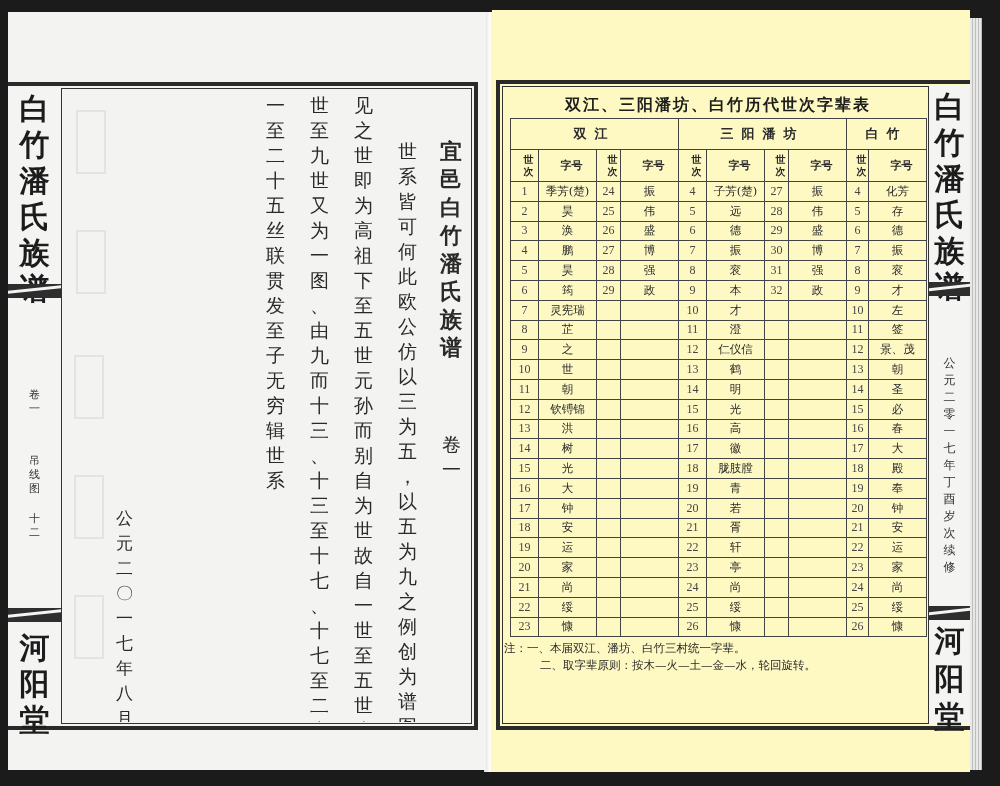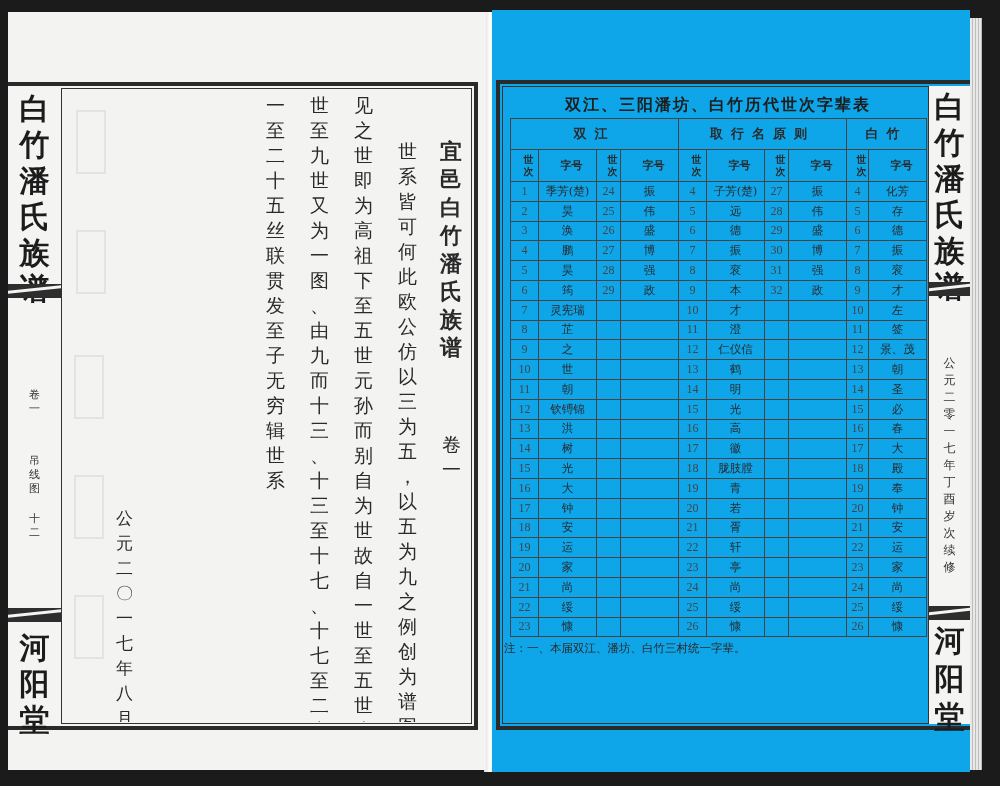--- a/index.html
+++ b/index.html
@@ -1,21 +1,21 @@
 <!DOCTYPE html>
 <html><head>
 <meta charset="utf-8">
 <style>
   * { box-sizing: border-box; margin: 0; padding: 0; }
   html, body { width: 1000px; height: 786px; overflow: hidden; background: #1b1b1b; }
   body { position: relative; font-family: "DejaVu Serif", "Liberation Serif", serif; color: #222; }
 
   .page { position: absolute; background: #f3f3f1; }
   #left-page { left: 8px; top: 12px; width: 478px; height: 758px; }
-  #right-page { left: 492px; top: 10px; width: 478px; height: 762px; background: #0ea5e9; }
+  #right-page { left: 492px; top: 10px; width: 478px; height: 762px; background: #fef9c3; }
   .page-edge { position: absolute; left: 970px; top: 18px; width: 12px; height: 752px;
     background: repeating-linear-gradient(90deg, #e8e8e6 0 2px, #bdbdbb 2px 3px); }
   .gutter { position: absolute; left: 484px; top: 12px; width: 10px; height: 760px;
     background: linear-gradient(90deg, #dcdcda, #ffffff 60%, #e0e0de); }
 
   
   .frame-outer { position: absolute; border: 4px solid #2a2a2a; }
   .frame-inner { position: absolute; border: 1px solid #333; }
 
   #left-frame-outer { left: 0; top: 70px; width: 470px; height: 648px; border-left: none; }
@@ -274,21 +274,21 @@
         <col style="width:28px">
           <col style="width:58px">
           <col style="width:24px">
           <col style="width:58px">
         <col style="width:22px">
           <col style="width:58px">
       </colgroup>
       <thead>
         <tr id="group-row">
             <th class="group" colspan="4">双江</th>
-            <th class="group" colspan="4">取行名原则</th>
+            <th class="group" colspan="4">三阳潘坊</th>
             <th class="group" colspan="2">白竹</th>
           </tr>
         <tr id="sub-row">
             <th class="sub sc">世次</th>
             <th class="sub">字号</th>
             <th class="sub sc">世次</th>
             <th class="sub">字号</th>
             <th class="sub sc">世次</th>
             <th class="sub">字号</th>
             <th class="sub sc">世次</th>
@@ -573,20 +573,21 @@
             <td class="name"></td>
             <td class="num">26</td>
             <td class="name">慷</td>
           </tr>
         </tbody>
     </table>
   </div>
 
   <div id="notes">
     <div class="n1">注：一、本届双江、潘坊、白竹三村统一字辈。</div>
+    <div class="n2">二、取字辈原则：按木—火—土—金—水，轮回旋转。</div>
   </div>
 
   <div class="spine" id="right-spine">
     <div class="spine-title top">
         <span>白</span>
         <span>竹</span>
         <span>潘</span>
         <span>氏</span>
         <span>族</span>
         <span>谱</span>

